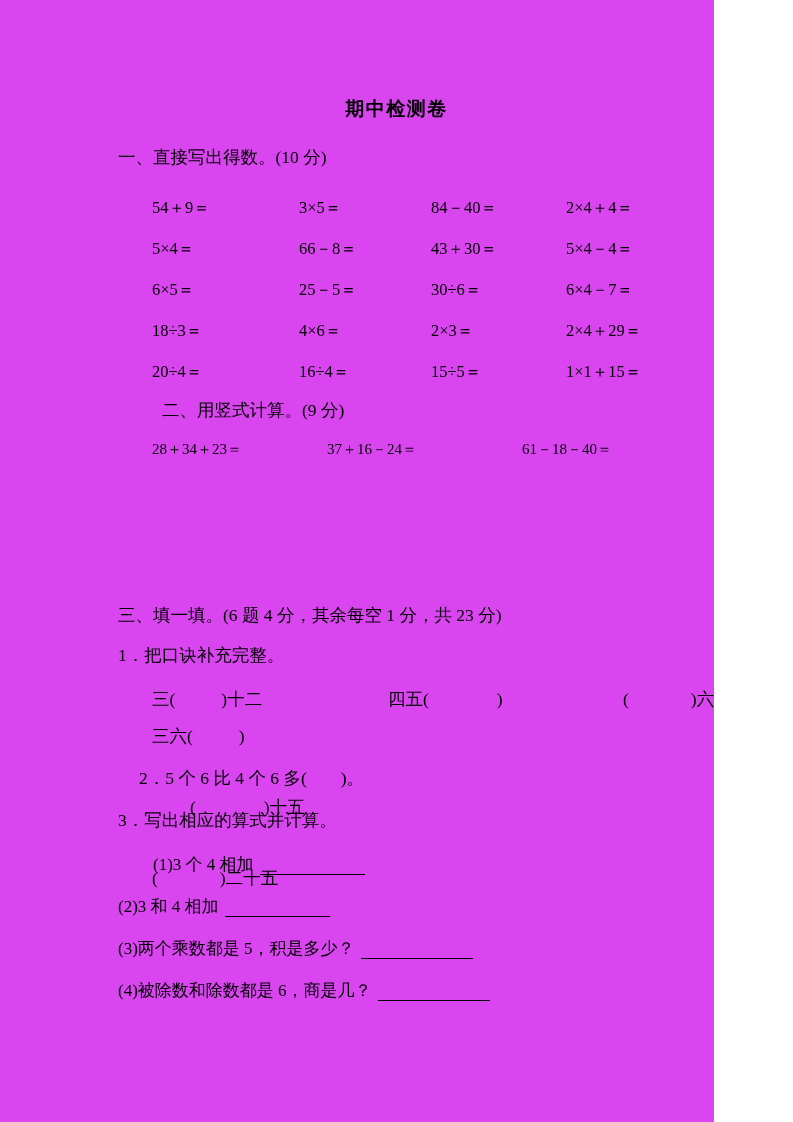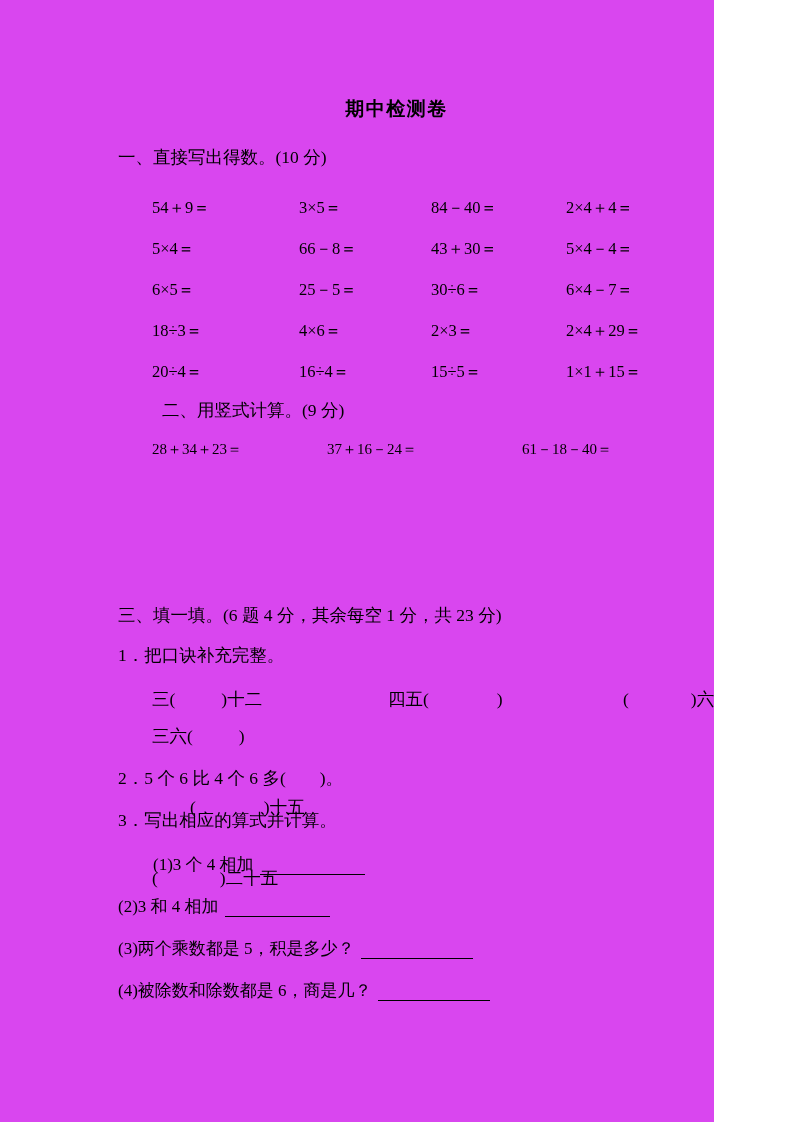--- a/index.html
+++ b/index.html
@@ -184,21 +184,21 @@
     <div class="koujue-cell k1"><span>四五(</span><span class="gap-lg"></span><span>)</span></div>
     <div class="koujue-cell k2"><span>(</span><span class="gap-md"></span><span>)六三十</span></div>
   </div>
 
   <div class="koujue-row" style="top:724px;flex-direction:column;">
     <div class="koujue-cell k0"><span>三六(</span><span class="gap-sm"></span><span>)</span></div>
     <div class="koujue-cell k1"><span style="display:inline-block;width:38px;"></span><span>(</span><span class="gap-lg"></span><span>)十五</span></div>
     <div class="koujue-cell k2"><span>(</span><span class="gap-md"></span><span>)二十五</span></div>
   </div>
 
-  <div class="item" style="top:768px;">
+  <div class="item" style="top:768px;margin-left:21px;">
     <span>2．</span><span>5 个 6 比 4 个 6 多(</span><span class="paren-gap"></span><span>)。</span>
   </div>
 
   <div class="item" style="top:810px;">
     <span>3．</span><span>写出相应的算式并计算。</span>
   </div>
 
   <div class="subitem" style="top:855px;margin-left:35px;">
     <span>(1)</span><span>3 个 4 相加</span><span class="blank-line bl-short"></span>
   </div>

